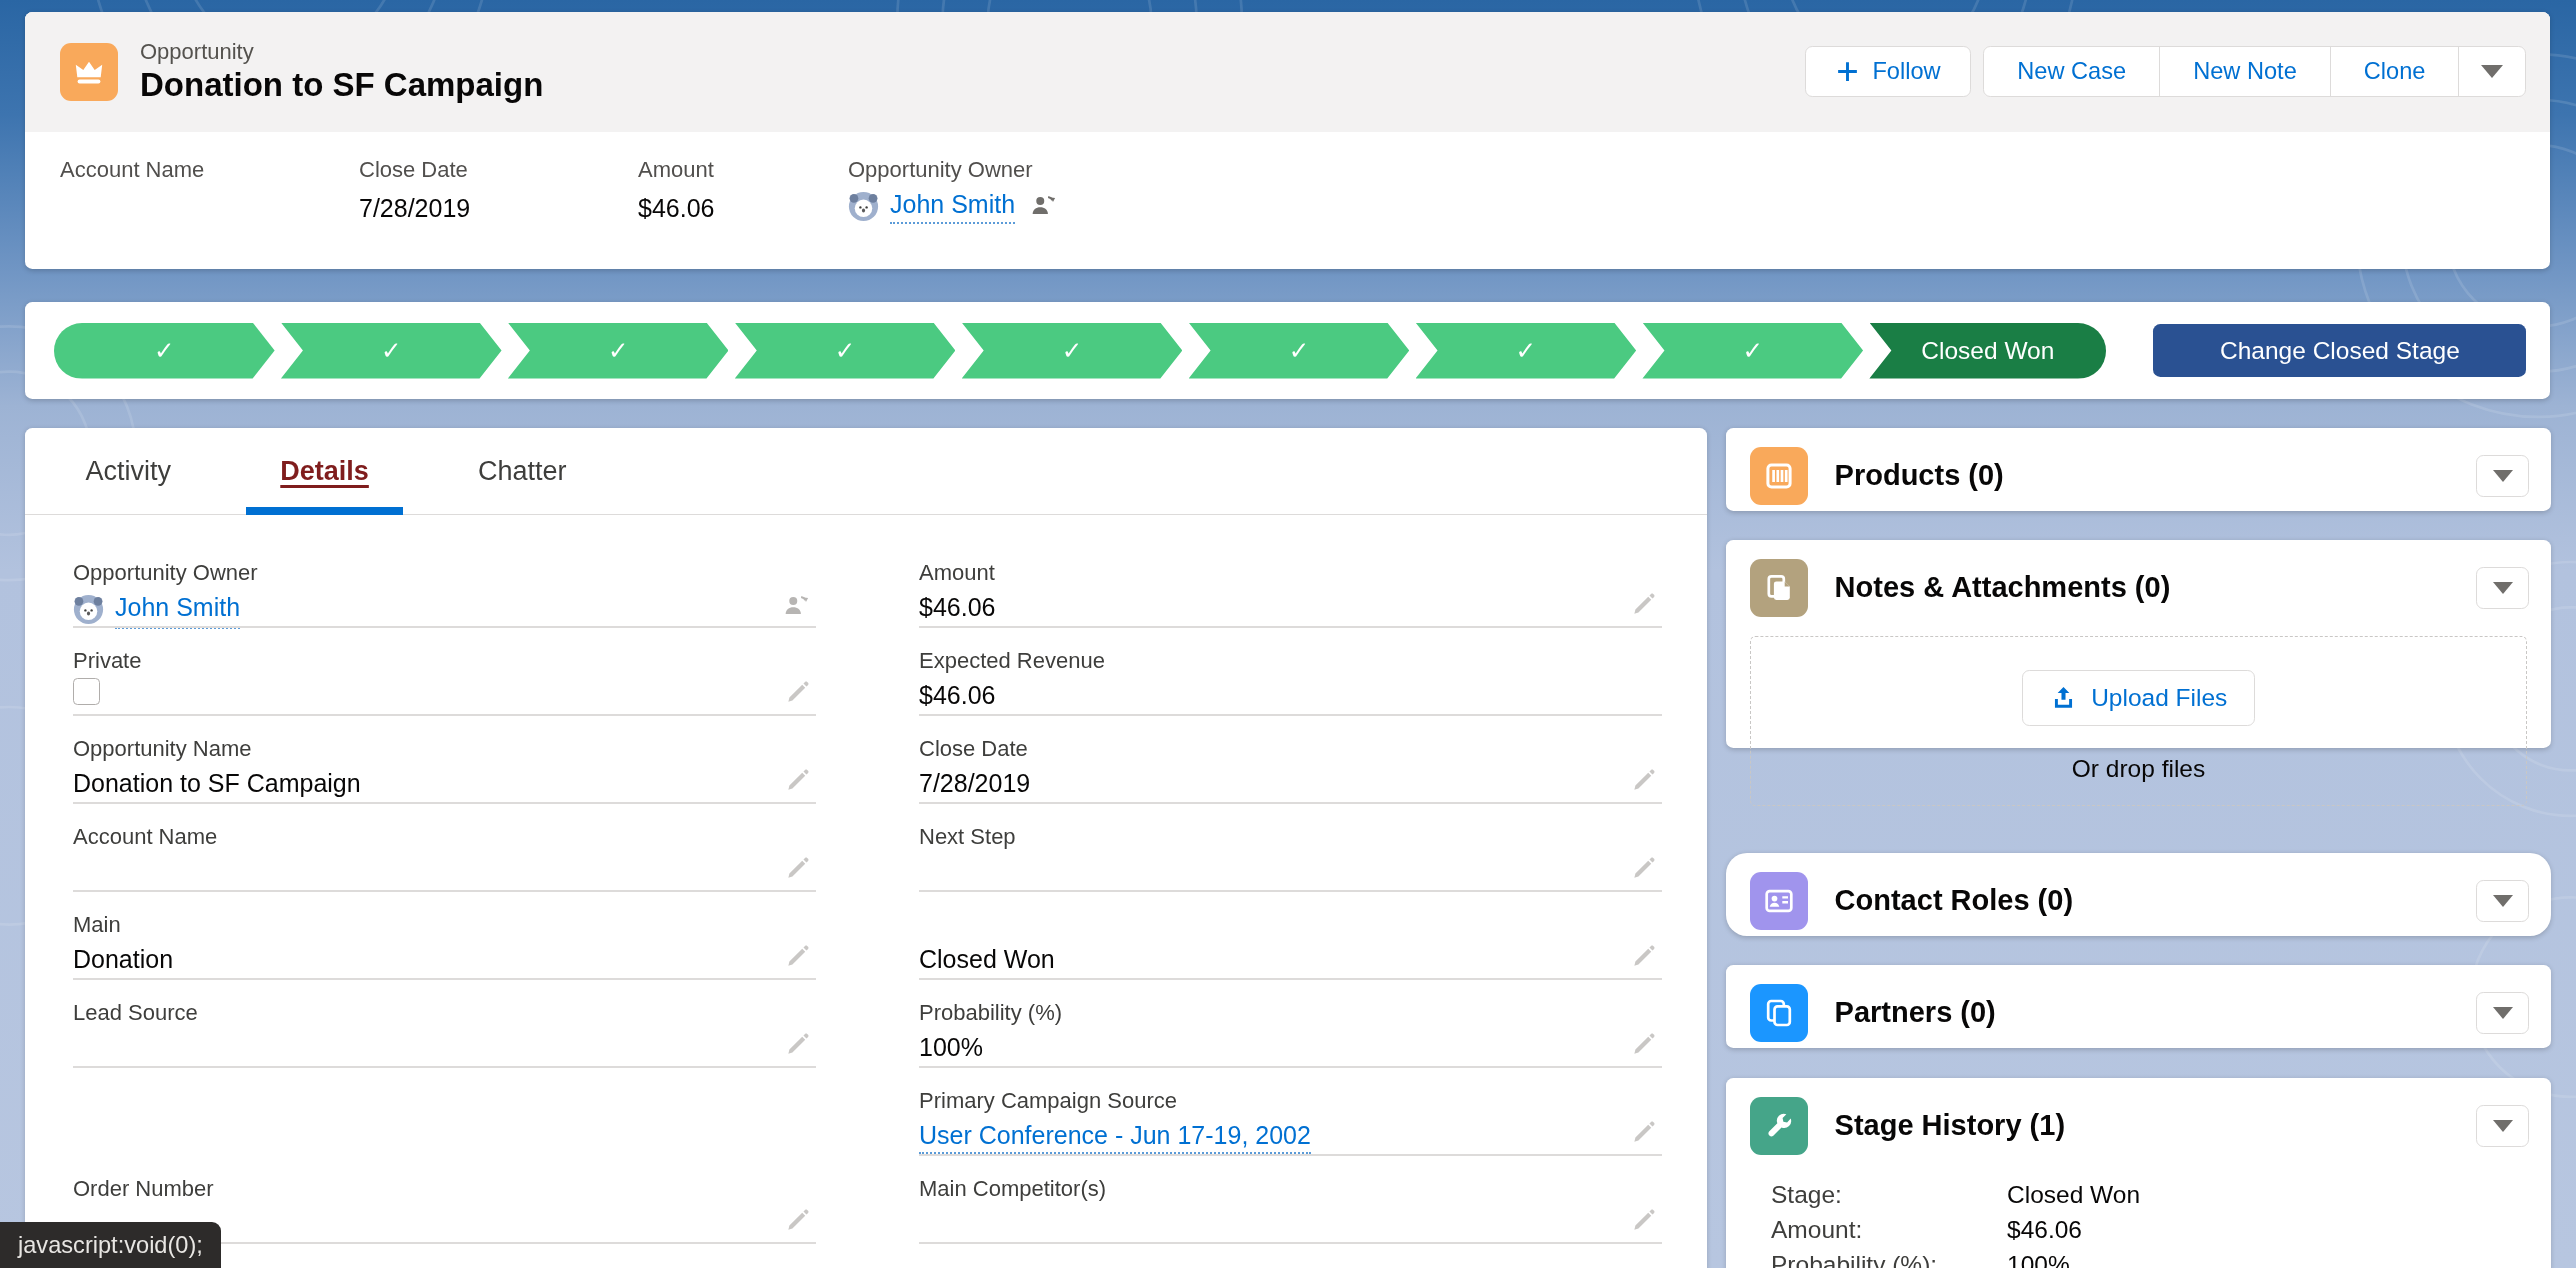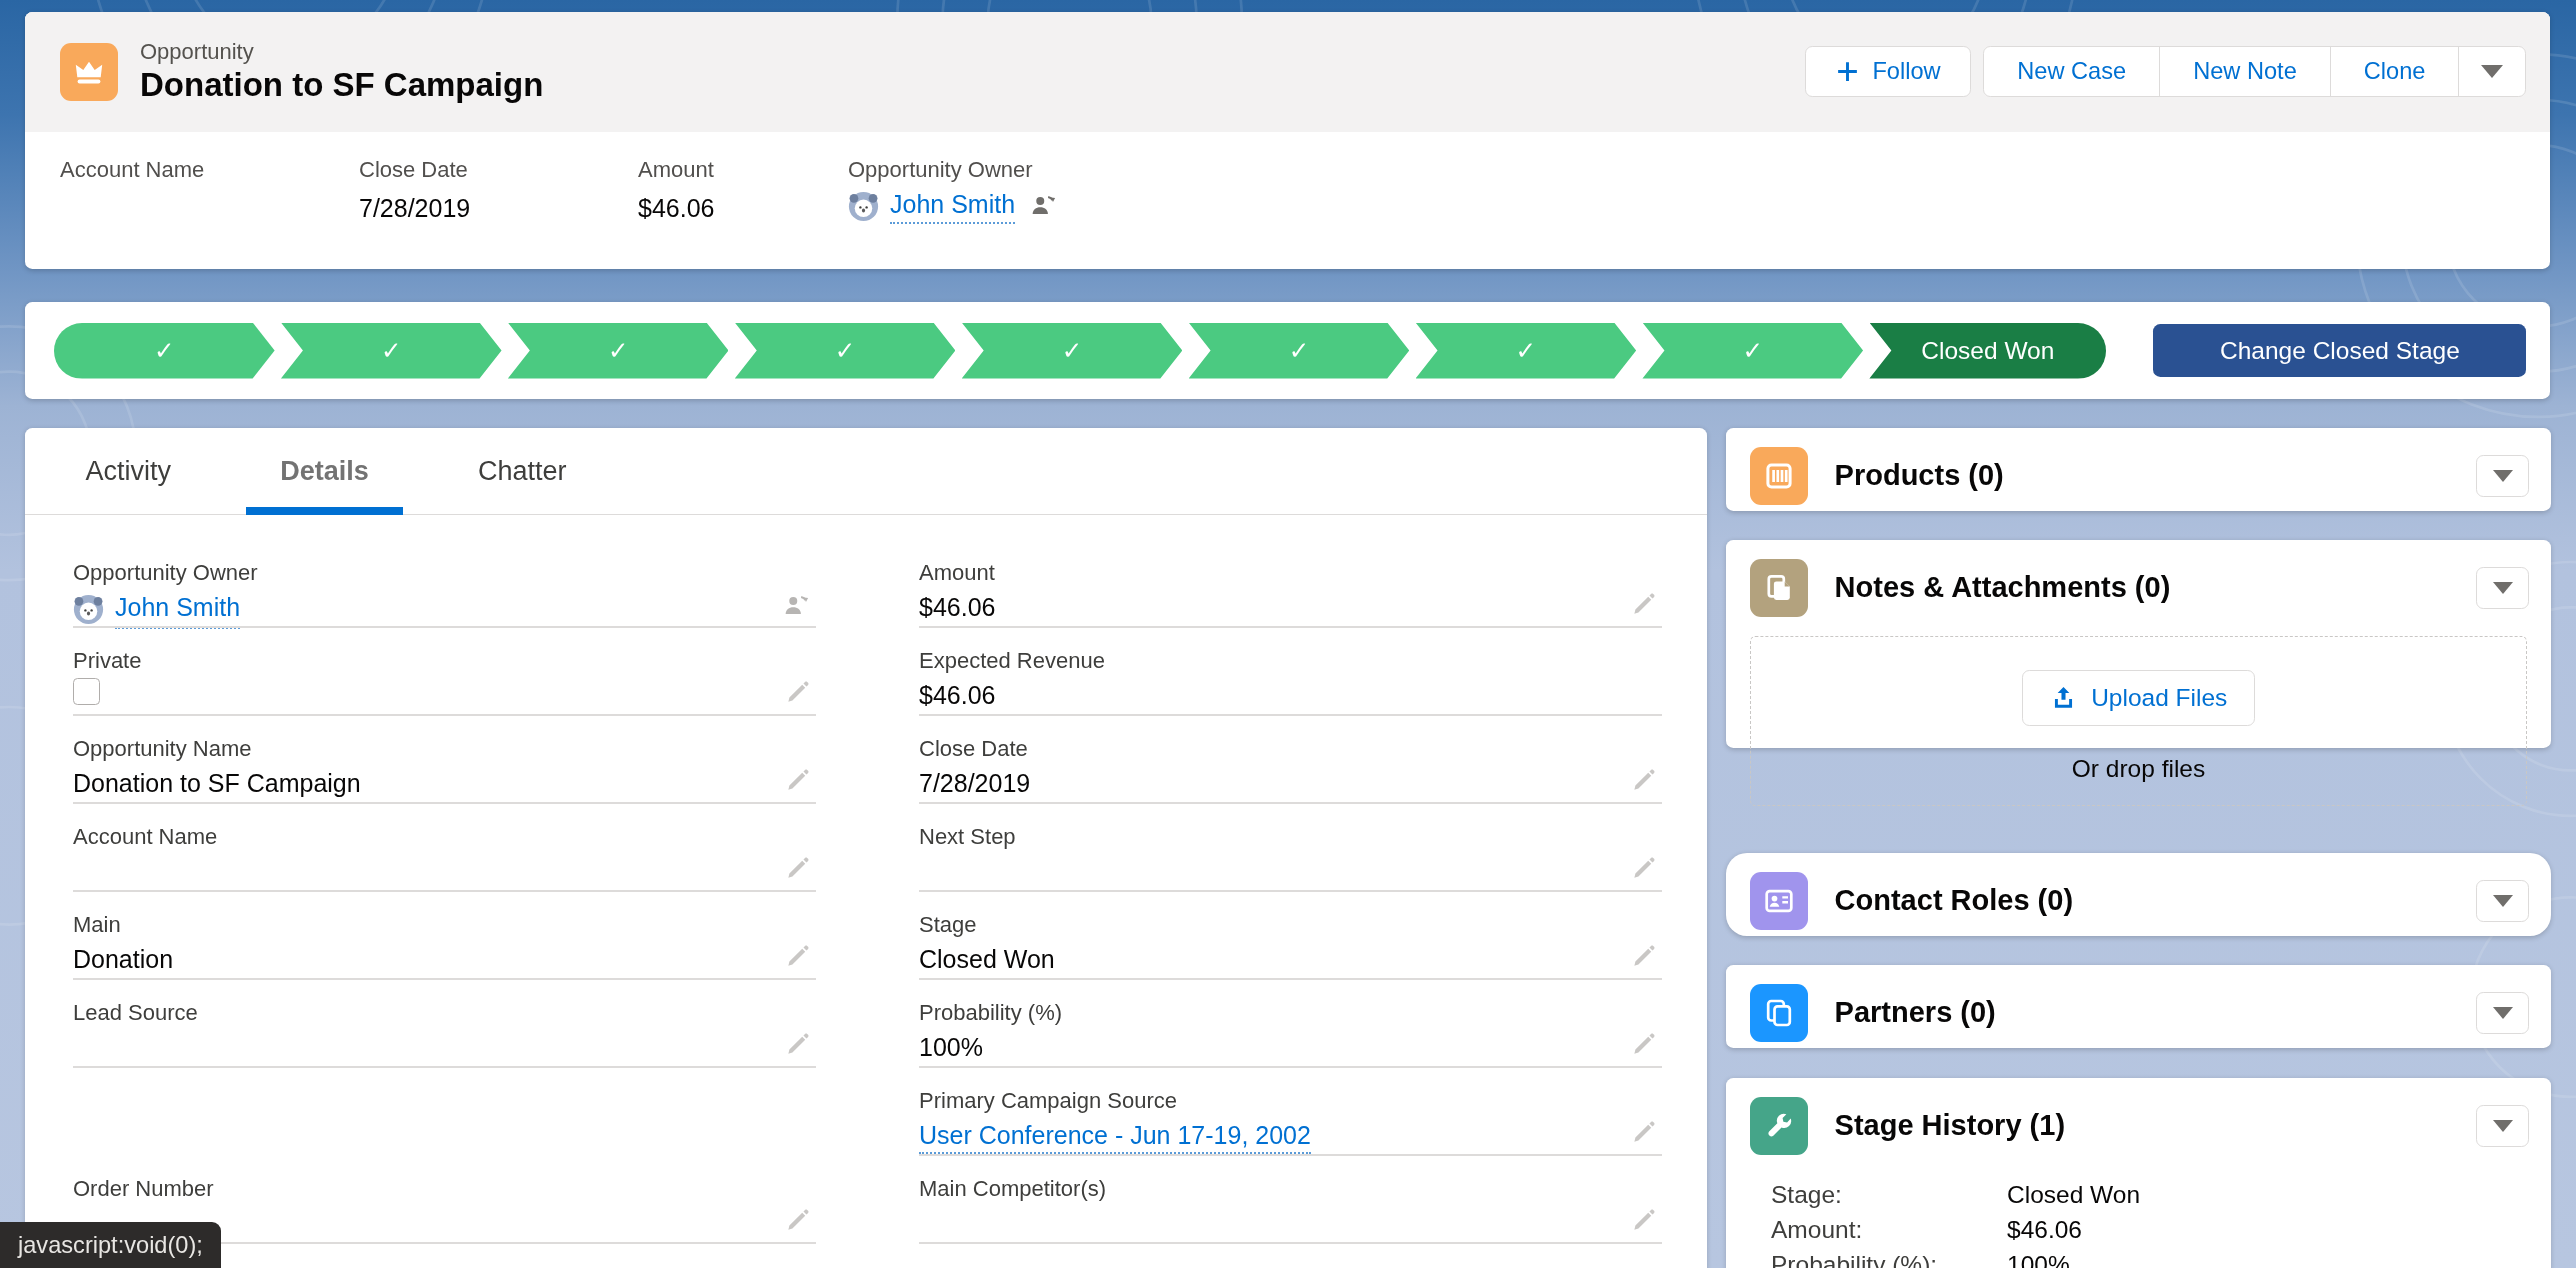--- a/index.html
+++ b/index.html
@@ -52,21 +52,21 @@
   .seg.first { border-radius:31px 0 0 31px; clip-path:polygon(0 0, calc(100% - 22px) 0, 100% 50%, calc(100% - 22px) 100%, 0 100%); }
   .seg.won { flex:0 0 237px; margin-right:0; border-radius:0 31px 31px 0;
              clip-path:polygon(0 0, 100% 0, 100% 100%, 0 100%, 22px 50%); }
   .path-action { margin-left:47px; width:373px; height:53px; border:none; border-radius:7.3px; background:#2a5192;
                  color:#fff; font-size:24.5px; font-family:inherit; cursor:pointer; }
 
   
   .main-card { left:25px; top:428px; width:1682px; height:888px; }
   .tabs { height:87px; display:flex; align-items:center; padding-left:57px; border-bottom:1.8px solid #dddbda; position:relative; }
   .tab { font-size:27px; color:#3e3e3c; margin-right:102px; position:relative; height:87px; display:flex; align-items:center; padding:0 3.6px; cursor:pointer; }
-  .tab.active { font-weight:700; color:#737373; text-underline-offset:5.4px; text-decoration-thickness:2.7px; }
+  .tab.active { font-weight:700; color:#7f1d1d; text-decoration:underline; text-underline-offset:5.4px; text-decoration-thickness:2.7px; }
   .tab.active::after { content:""; position:absolute; left:-31px; right:-31px; bottom:0; height:7.3px; background:#0070d2; }
 
   .fields { display:flex; padding:42px 0 0 48px; }
   .fcol { width:743px; }
   .fcol.right { margin-left:103px; }
   .field { position:relative; height:88px; }
   .field.spacer { height:88px; }
   .f-label { font-size:22px; color:#3e3e3c; line-height:27px; padding-top:1.8px; }
   .f-value { position:absolute; top:34px; left:0; font-size:25px; color:#080707; line-height:33px; }
   .f-value.flexv { display:flex; align-items:center; }
@@ -357,21 +357,20 @@
         <div class="f-value"></div>
         <span class="row-ico">
           <svg width="27" height="27" viewBox="0 0 24 24">
               <path fill="#c9c7c5" d="M3 21l.9-3.6L15.3 6l2.7 2.7L6.6 20.1 3 21zM16.4 4.9l1.4-1.4c.5-.5 1.4-.5 1.9 0l.8.8c.5.5.5 1.4 0 1.9l-1.4 1.4-2.7-2.7z"></path>
             </svg>
         </span>
         <div class="line"></div>
       </div>
 
       <div class="field">
-        <div class="f-label">Stage</div>
         <div class="f-value">Closed Won</div>
         <span class="row-ico">
           <svg width="27" height="27" viewBox="0 0 24 24">
               <path fill="#c9c7c5" d="M3 21l.9-3.6L15.3 6l2.7 2.7L6.6 20.1 3 21zM16.4 4.9l1.4-1.4c.5-.5 1.4-.5 1.9 0l.8.8c.5.5.5 1.4 0 1.9l-1.4 1.4-2.7-2.7z"></path>
             </svg>
         </span>
         <div class="line"></div>
       </div>
 
       <div class="field">

